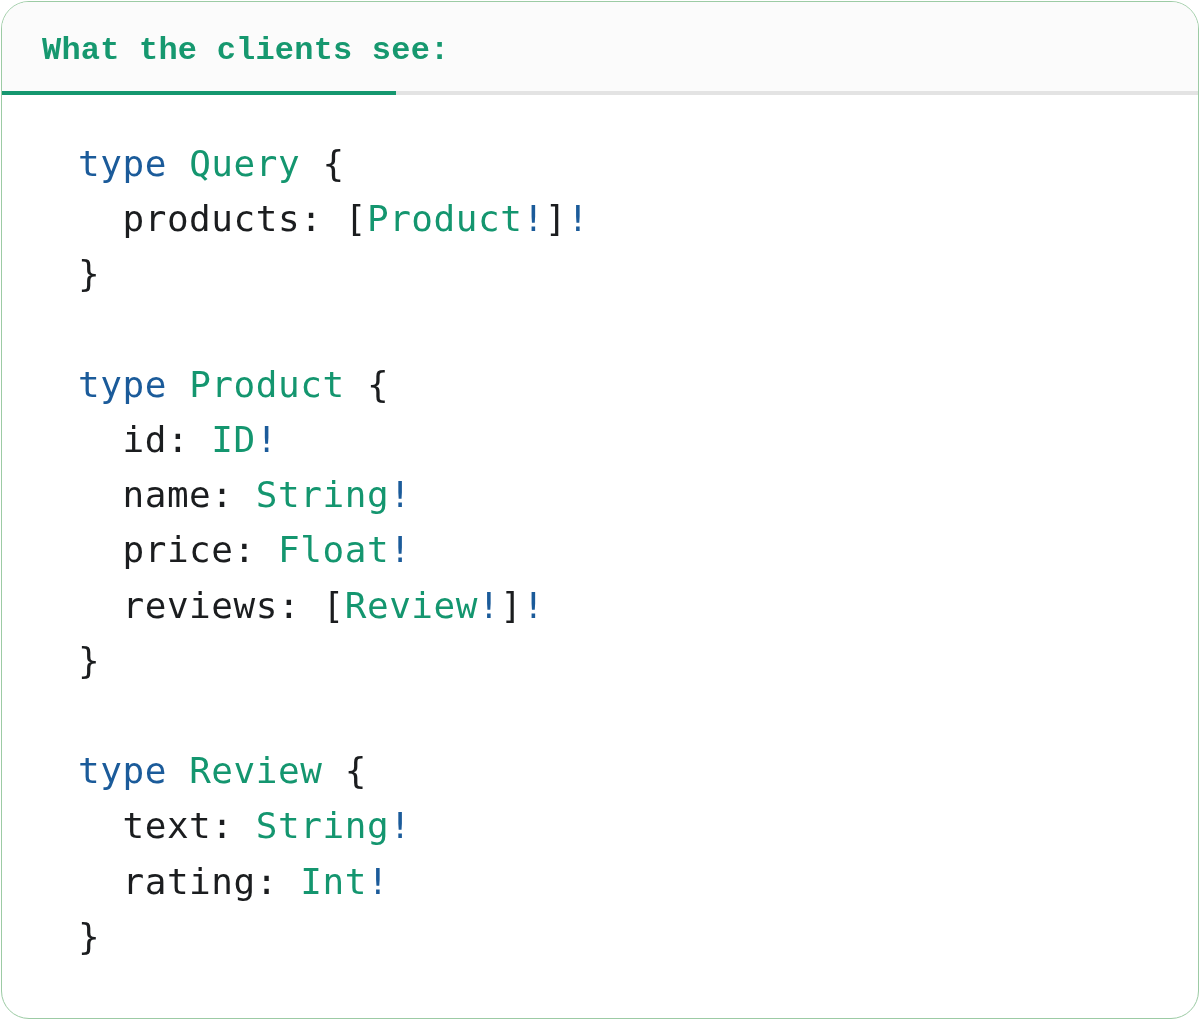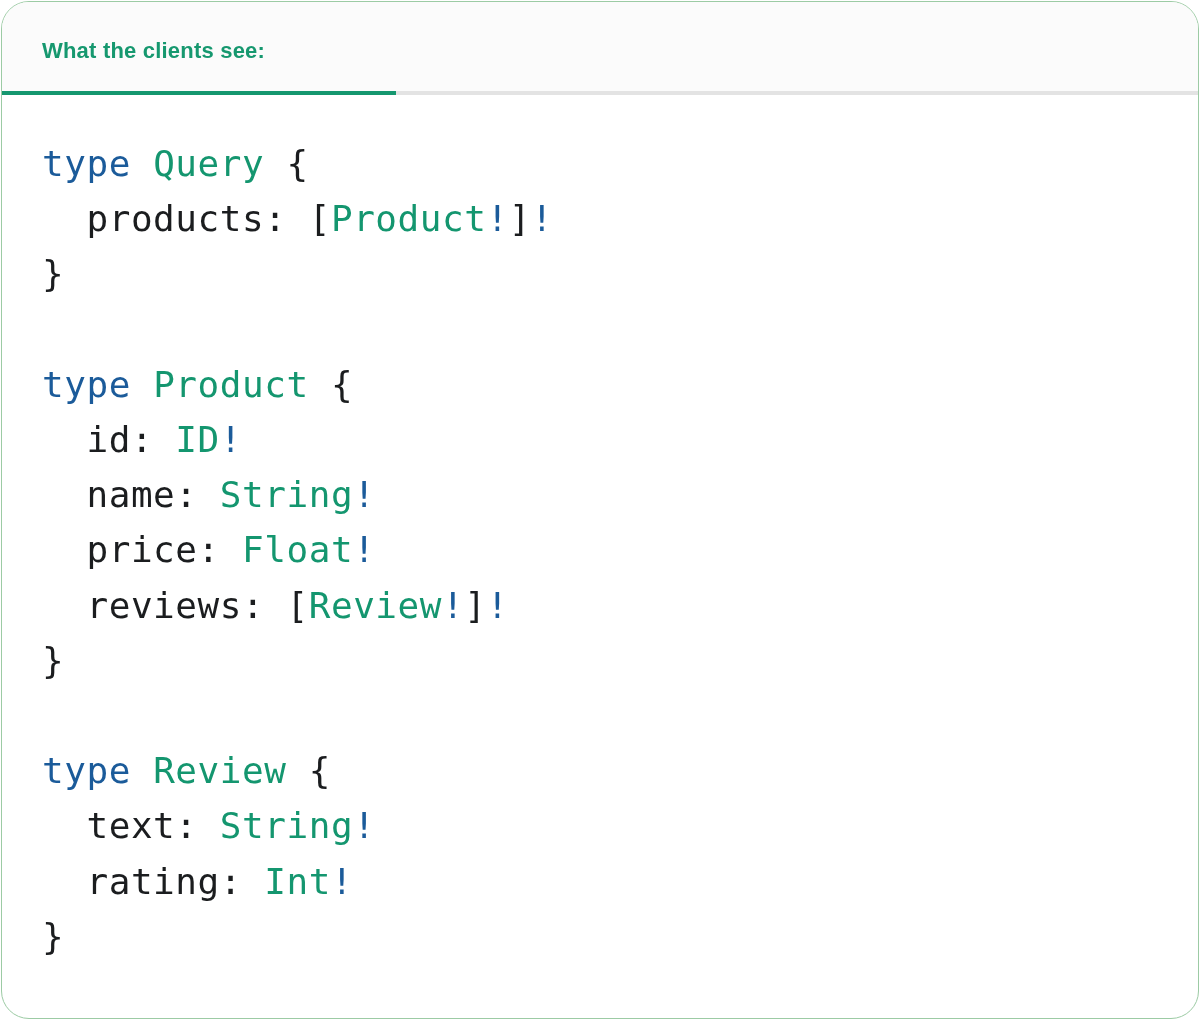--- a/index.html
+++ b/index.html
@@ -35,45 +35,46 @@
   .card-header {
     position: relative;
     height: 93px;
     background: var(--header-bg);
     border-bottom: 4px solid var(--divider-gray);
     display: flex;
     align-items: center;
     padding: 8px 0 0 40px;
   }
   .tab-label {
-    font-size: 22px;
+    font-size: 32px;
     font-weight: 600;
     letter-spacing: 0.2px;
     color: var(--tab-teal);
     cursor: pointer;
+    font-family: Liberation Mono, monospace;
   }
   .tab-underline {
     position: absolute;
     left: 0;
     bottom: -4px;
     width: 394px;
     height: 4px;
     background: var(--tab-underline);
     z-index: 1;
   }
   .code {
     padding: 41px 30px 0 40px;
     font-family: "DejaVu Sans Mono", monospace;
     font-size: 36px;
     line-height: 55.2px;
     letter-spacing: 0.55px;
     white-space: pre;
     color: var(--punctuation-dark);
   }
-  .code-line { min-height: 55.2px; }
+  .code-line { min-height: 55.2px; margin-left: 36px; }
   .tok-keyword { color: var(--keyword-blue); }
   .tok-type    { color: var(--type-teal); }
   .tok-bang    { color: var(--keyword-blue); }
   .tok-plain   { color: var(--punctuation-dark); }
 </style>
 </head>
 <body>
 
 <div class="card">
   <div class="card-header">

